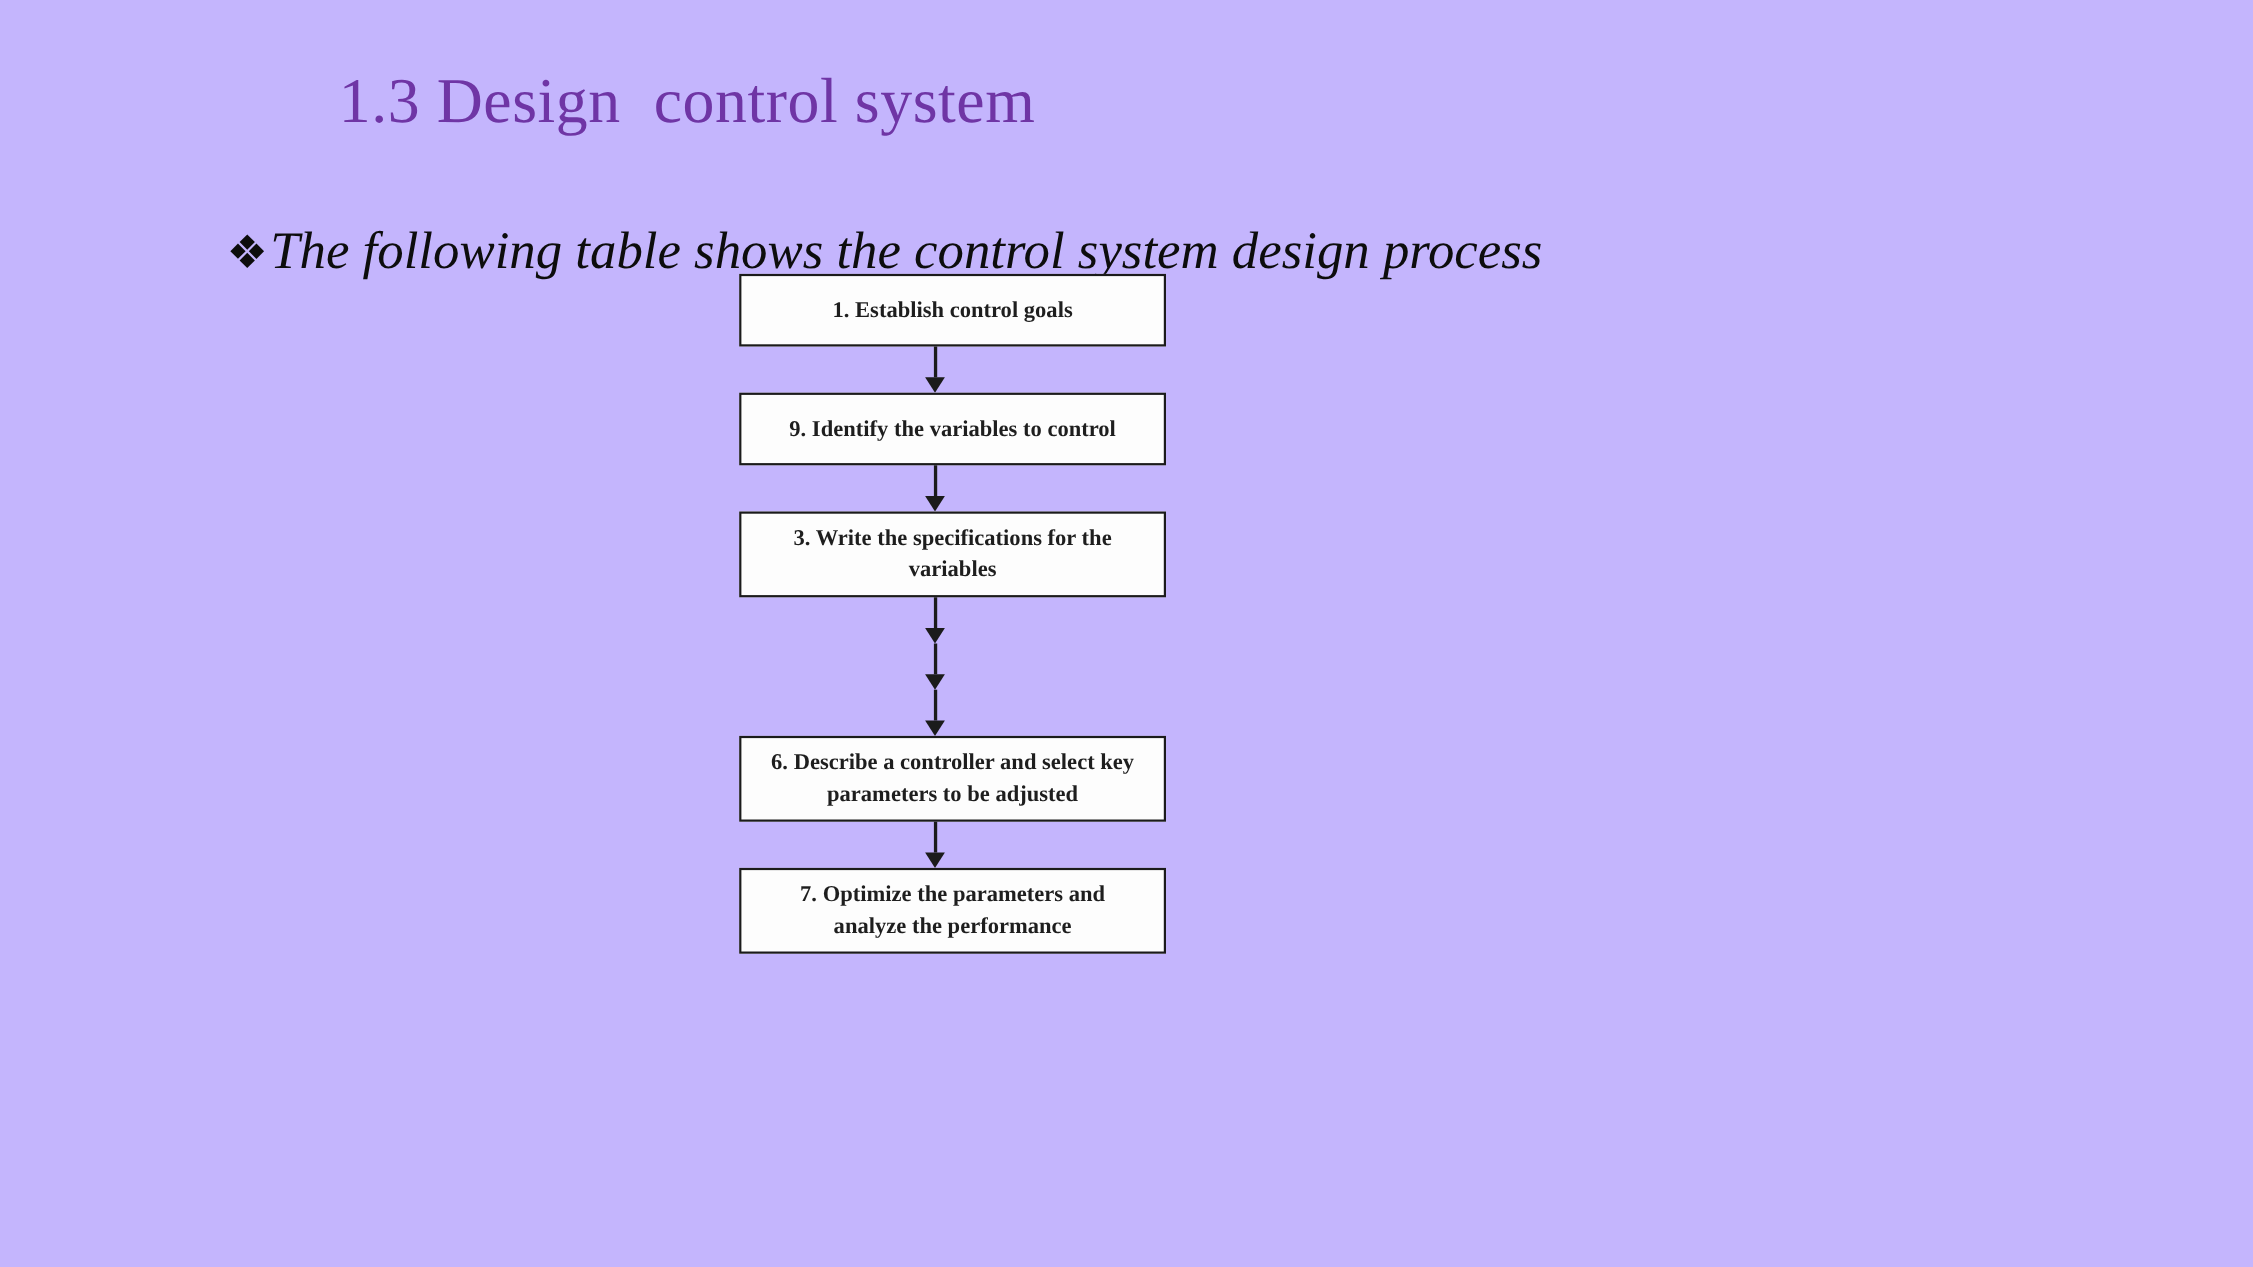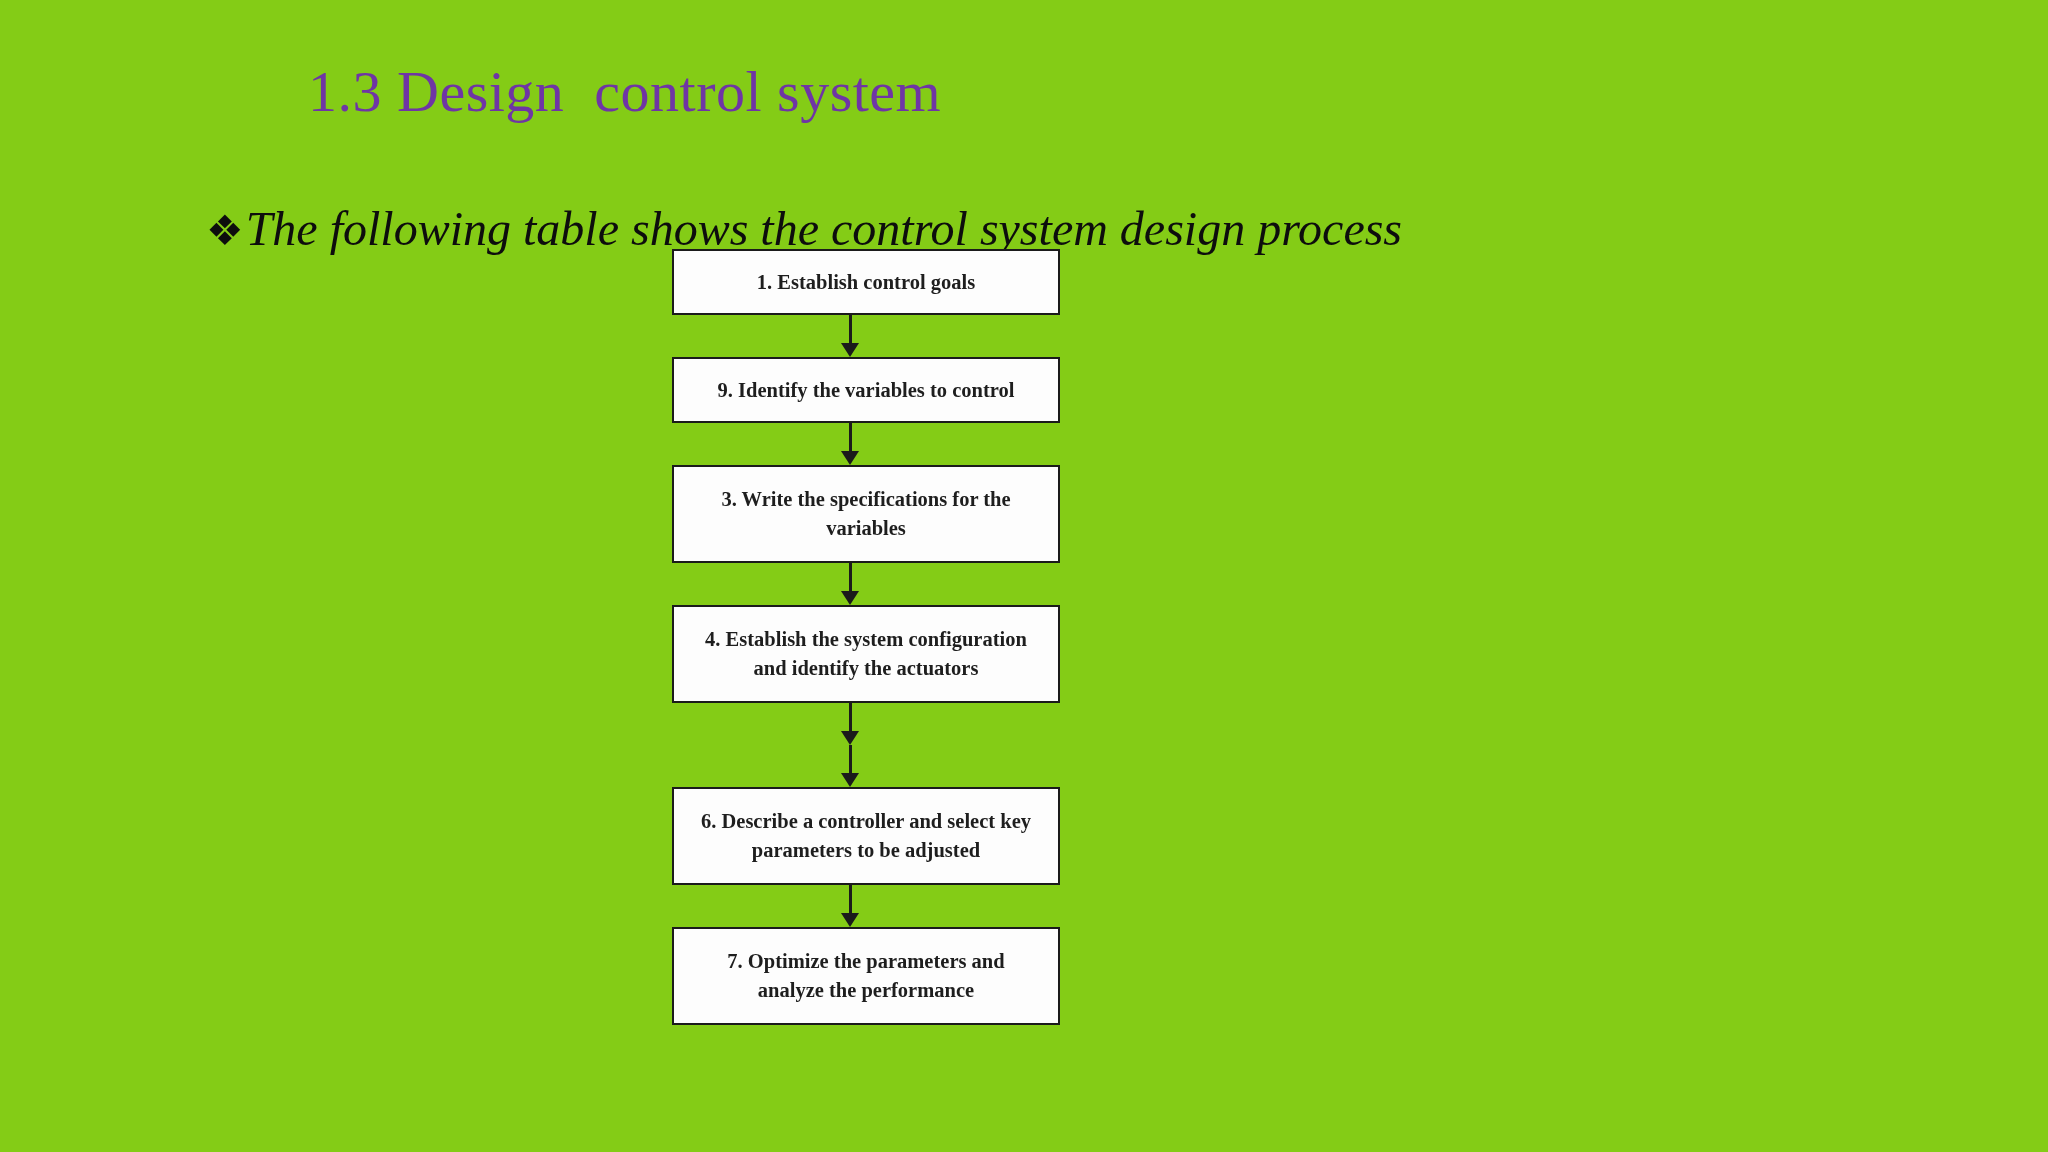--- a/index.html
+++ b/index.html
@@ -6,21 +6,21 @@
 
   html, body {
     background: #ffffff;
     font-family: "Liberation Serif", serif;
   }
 
   #slide {
     position: relative;
     width: 2048px;
     height: 1152px;
-    background: #84cc16;
+    background: #c4b5fd;
     overflow: hidden;
   }
 
   .slide-title {
     position: absolute;
     left: 308px;
     top: 58px;
     font-size: 58px;
     font-weight: 400;
     color: #6F35A5;
@@ -69,21 +69,21 @@
     font-size: 20.5px;
     font-weight: 600;
     line-height: 29px;
     color: #1e1e1e;
     white-space: pre-line;     
     padding: 0 10px;
     margin-left: 32px;
   }
 
   .flow-box.single { height: 66px; }
-  .flow-box.double { height: 98px; }
+  .flow-box.double { height: 78px; }
 
   .connector {
     height: 42px;
     align-self: center;
     display: flex;
     flex-direction: column;
     align-items: center;
   }
 
   .connector .arrow-line {
@@ -128,22 +128,20 @@
     </div>
 
     <div class="flow-box double">3. Write the specifications for the
 variables</div>
 
     <div class="connector">
       <div class="arrow-line"></div>
       <div class="arrow-head"></div>
     </div>
 
-    <div class="flow-box double">4. Establish the system configuration
-and identify the actuators</div>
 
     <div class="connector">
       <div class="arrow-line"></div>
       <div class="arrow-head"></div>
     </div>
 
 
     <div class="connector">
       <div class="arrow-line"></div>
       <div class="arrow-head"></div>

